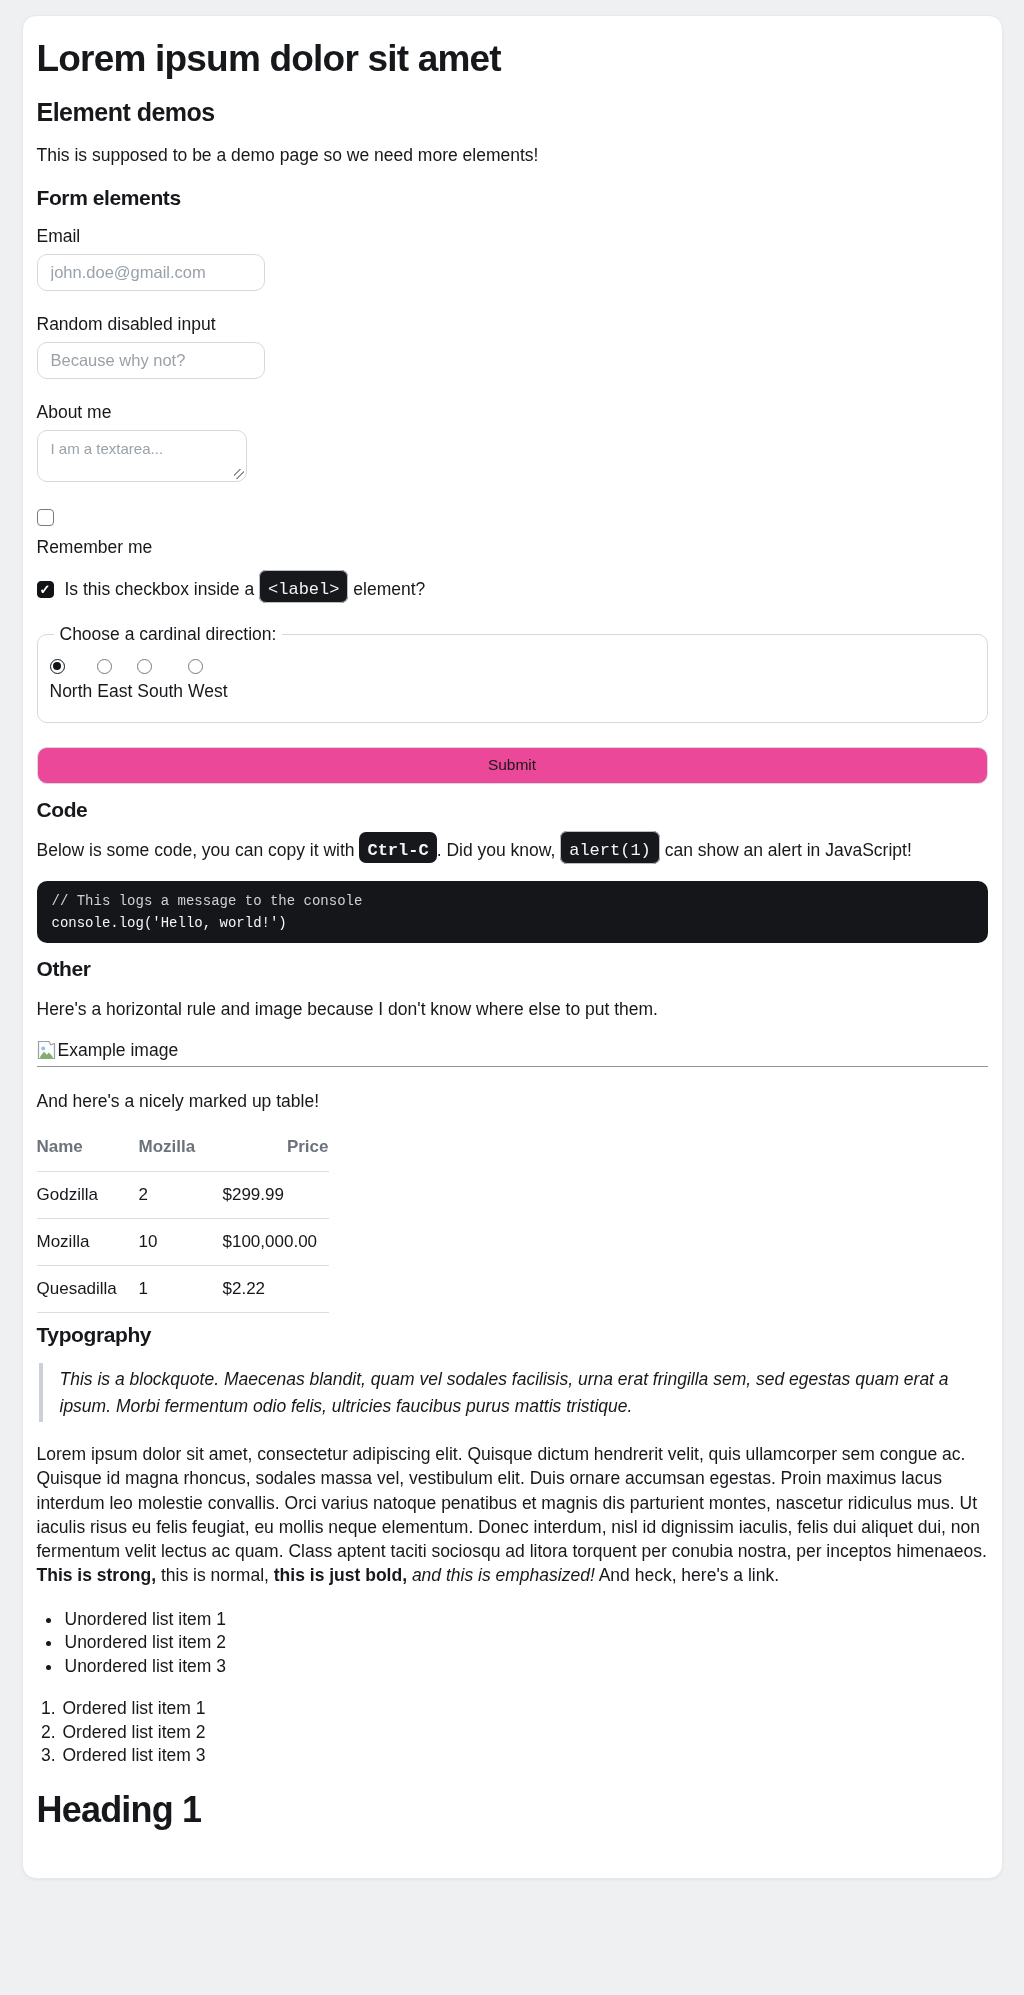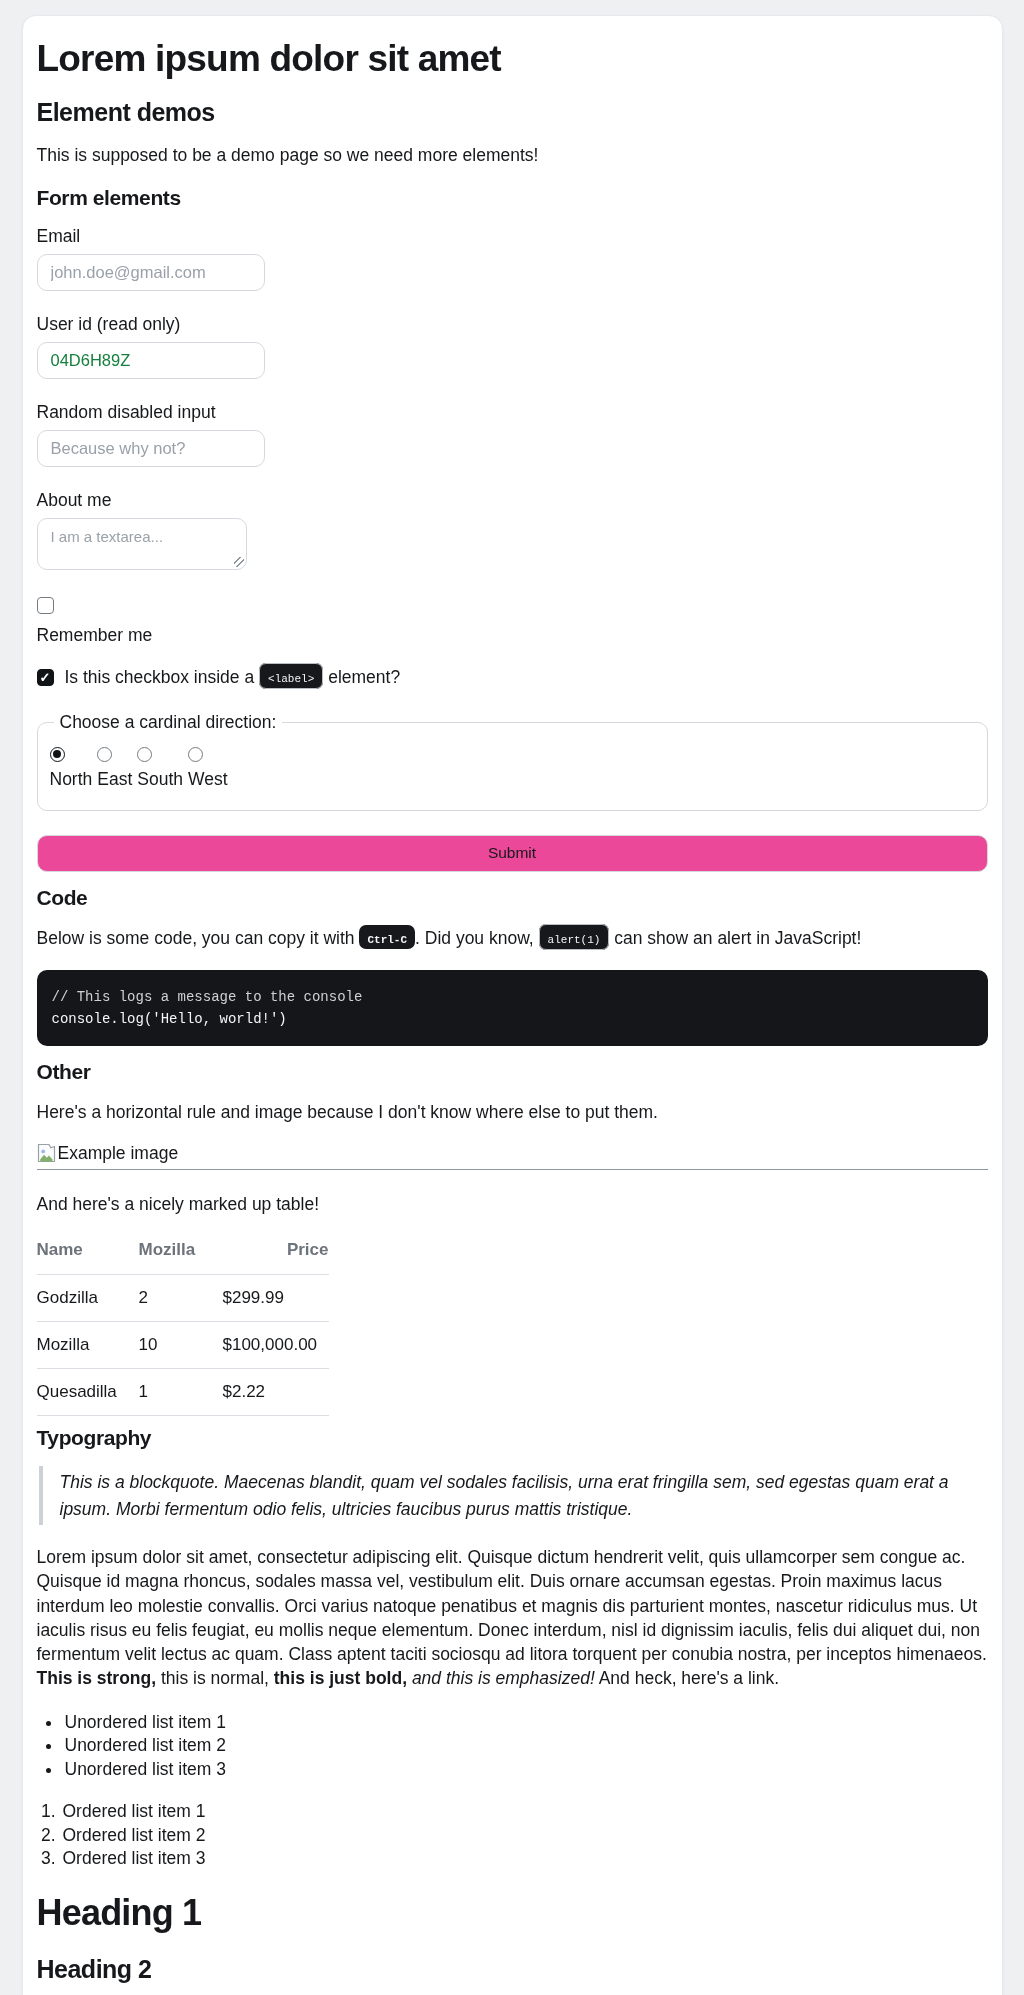--- a/index.html
+++ b/index.html
@@ -48,21 +48,21 @@
     flex: none; cursor: pointer;
   }
   .checkbox.checked { background: #111417; border-color: #111417; color: #fff; }
   .checkbox.checked::before { content: "✓"; font-size: 13px; font-weight: bold; line-height: 1; }
   .cb-block { margin-bottom: 21px; }
   .cb-block .cb-text { display: block; font-size: 17.5px; margin-top: 7px; }
   .cb-inline { display: flex; align-items: center; gap: 11px; font-size: 17.5px; margin-bottom: 24px; }
   .tag-badge, kbd.kbd, code.inline-code {
     font-family: "Liberation Mono", "DejaVu Sans Mono", monospace;
     background: #16181b; color: #f4f5f6; border-radius: 7px; padding: 9px 8px 3px 8px;
-    font-size: 11px; vertical-align: 1px;
+    font-size: 17px; vertical-align: 1px;
   }
   .tag-badge, code.inline-code { border: 1.5px solid #b9bec4; }
   kbd.kbd { font-weight: bold; }
   fieldset.direction {
     border: 1px solid #d5d9de; border-radius: 10px; padding: 14px 12px 20px 12px;
     margin-bottom: 24px;
   }
   fieldset.direction legend { font-size: 17.5px; padding: 0 6px; margin-left: 4px; }
   .radio-group { display: flex; }
   .radio-item { display: inline-flex; flex-direction: column; align-items: flex-start; gap: 7px; margin-right: 5px; cursor: pointer; }
@@ -76,21 +76,21 @@
   }
   .radio-item .radio-text { font-size: 17.5px; }
   button.submit {
     display: block; width: 100%; height: 37px; background: #ec4899; border: 1px solid #d5d9de;
     border-radius: 10px; font-size: 15.5px; font-family: "Liberation Sans", sans-serif;
     color: #16181b; cursor: pointer; margin-bottom: 14px;
   }
 
   
   pre.code-block {
-    background: #141619; border-radius: 10px; padding: 16px 15px; margin-bottom: 14px;
+    background: #141619; border-radius: 10px; padding: 9px 15px; margin-bottom: 14px;
     font-family: "Liberation Mono", "DejaVu Sans Mono", monospace; font-size: 14px; line-height: 22px;
   }
   pre.code-block .comment-line { color: #cdd2d7; display: block; }
   pre.code-block .code-line { color: #f5f6f7; display: block; }
 
   
   .img-block { margin-bottom: 2px; }
   .broken-img-row { display: flex; align-items: center; gap: 2px; height: 22px; }
   .alt-text { font-size: 17.5px; }
   hr.rule { border: none; border-top: 1.5px solid #8f959c; margin: 4px 0 22px 0; }
@@ -131,24 +131,20 @@
     <h2 class="sub">Element demos</h2>
     <p class="body-text">This is supposed to be a demo page so we need more elements!</p>
 
     <h3 class="sec">Form elements</h3>
 
     <div class="field">
       <label class="field-label">Email</label>
       <input class="text-input" type="email" placeholder="john.doe@gmail.com" style="">
     </div>
 
-    <div class="field">
-      <label class="field-label">User id (read only)</label>
-      <input class="text-input" type="text" readonly="" value="04D6H89Z" style="">
-    </div>
 
     <div class="field">
       <label class="field-label">Random disabled input</label>
       <input class="text-input" type="text" disabled="" placeholder="Because why not?" style="">
     </div>
 
     <div class="field">
       <label class="field-label">About me</label>
       <span class="ta-wrap"><textarea class="text-area" placeholder="I am a textarea..." style=""></textarea></span>
     </div>
@@ -256,16 +252,15 @@
       <li>Unordered list item 3</li>
     </ul>
 
     <ol class="demo-ol">
       <li>Ordered list item 1</li>
       <li>Ordered list item 2</li>
       <li>Ordered list item 3</li>
     </ol>
 
     <h1 class="hd1">Heading 1</h1>
-    <h2 class="hd2">Heading 2</h2>
 
   </div>
 </div>
 
 </body></html>

